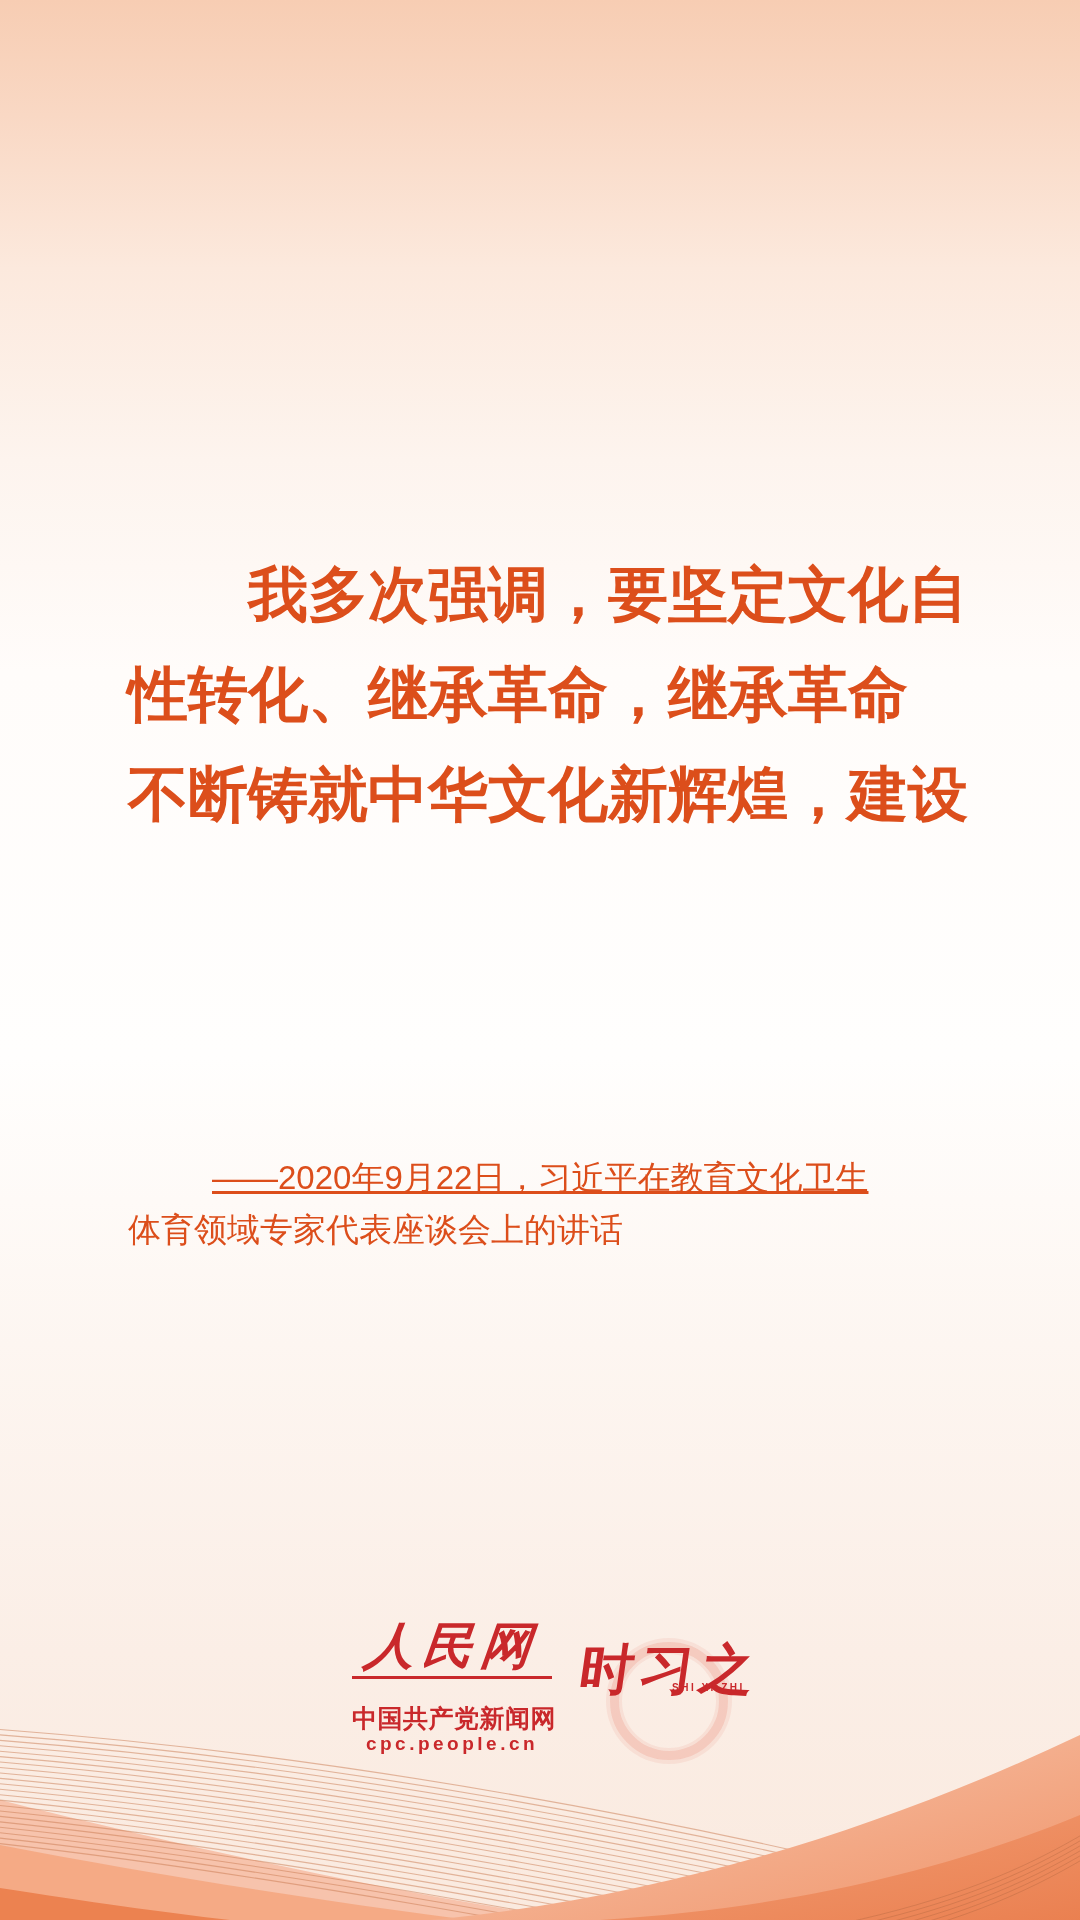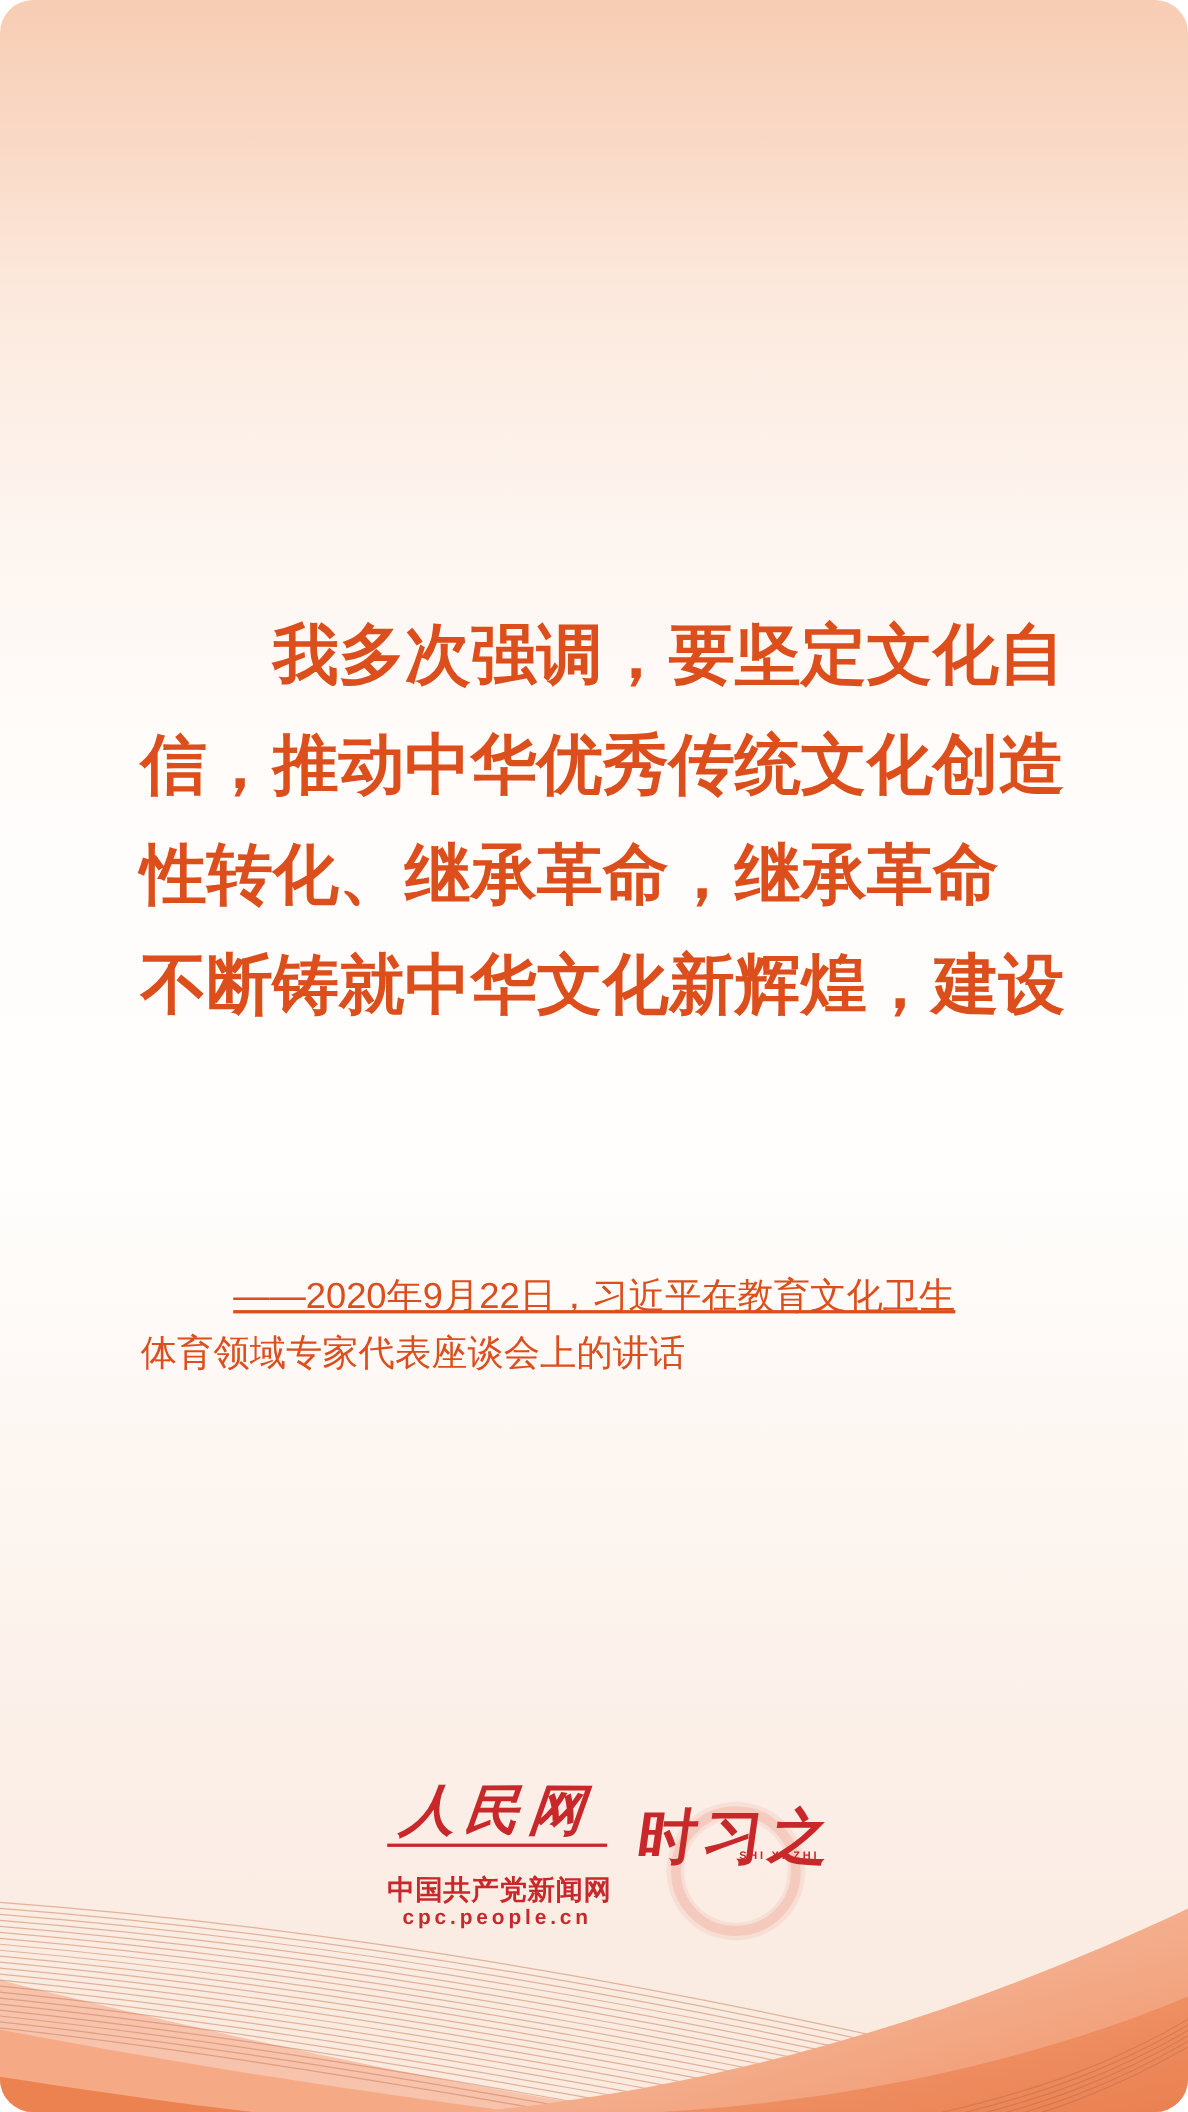--- a/index.html
+++ b/index.html
@@ -6,21 +6,20 @@
   body{
     width:1080px;height:1920px;
     font-family:"Liberation Sans","DejaVu Sans",sans-serif;
     overflow:hidden;
   }
   .poster{
     position:relative;width:1080px;height:1920px;overflow:hidden;
     background:linear-gradient(180deg,
       #f7cdb3 0%, #f9d8c4 6%, #fce9dd 14%, #fdf4ee 24%,
       #fffcfa 35%, #fffefd 55%, #fdf6f1 70%, #fbeee6 86%, #faeadf 100%);
-    border-radius:30px;
   }
   
   .quote{
     position:absolute;left:128px;top:545px;width:830px;
     color:var(--text-orange,#dc4e1b);
     font-weight:700;font-size:60px;
   }
   .quote .line{
     height:100px;line-height:100px;white-space:nowrap;
     letter-spacing:0px;
@@ -136,21 +135,20 @@
         <path d="M840,429 C950,405 1020,377 1090,335" fill="none" stroke="#a9603c" stroke-width="1" opacity="0.35"></path>
         <path d="M840,434 C950,410 1020,382 1090,340" fill="none" stroke="#a9603c" stroke-width="1" opacity="0.35"></path>
         <path d="M840,439 C950,415 1020,387 1090,345" fill="none" stroke="#a9603c" stroke-width="1" opacity="0.35"></path>
         <path d="M840,444 C950,420 1020,392 1090,350" fill="none" stroke="#a9603c" stroke-width="1" opacity="0.35"></path>
         <path d="M840,449 C950,425 1020,397 1090,355" fill="none" stroke="#a9603c" stroke-width="1" opacity="0.35"></path>
       </g>
   </svg>
 
   <div class="quote">
     <div class="line indent">我多次强调，要坚定文化自</div>
-    <div class="line">信，推动中华优秀传统文化创造</div>
     <div class="line">性转化、继承革命，继承革命</div>
     <div class="line">不断铸就中华文化新辉煌，建设</div>
   </div>
 
   <div class="attribution">
     <div class="aline indent">——2020年9月22日，习近平在教育文化卫生</div>
     <div class="aline">体育领域专家代表座谈会上的讲话</div>
   </div>
 
   <div class="people-logo">

